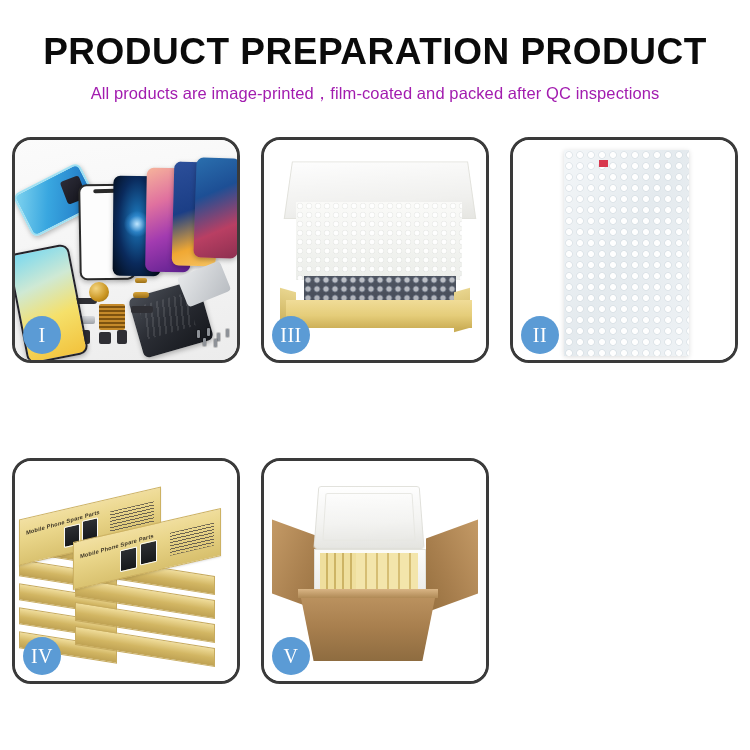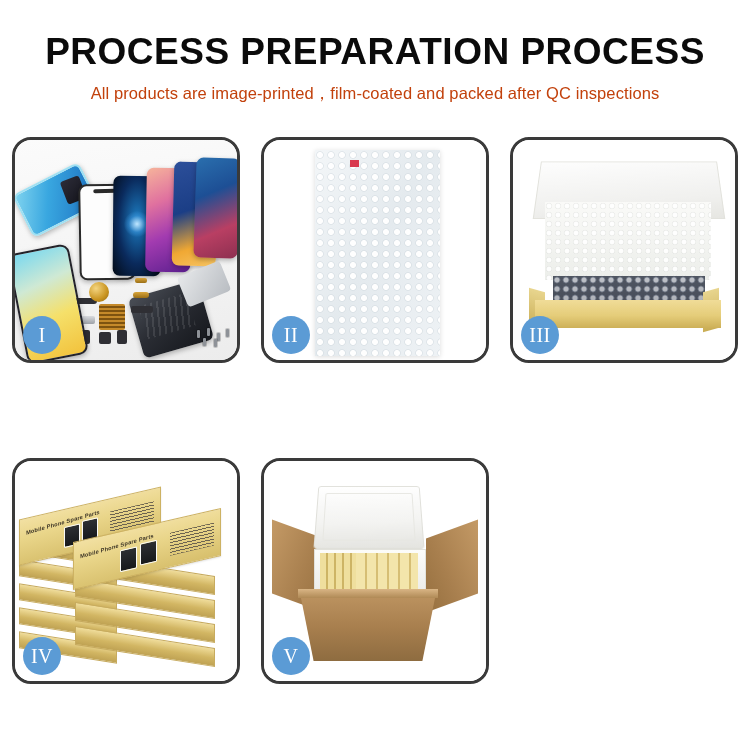--- a/index.html
+++ b/index.html
@@ -38,21 +38,21 @@
     color: #0b0b0b;
     font-family: "Liberation Sans", sans-serif;
     line-height: 1.05;
     white-space: nowrap;
   }
   .subtitle {
     margin: 0;
     padding-top: 11px;
     font-size: 16.5px;
     font-weight: 400;
-    color: #c2410c;
+    color: #a21caf;
     letter-spacing: 0.1px;
     white-space: nowrap;
   }
 
   
   .grid {
     position: absolute;
     top: 137px;
     left: 12px;
     width: 726px;
@@ -421,21 +421,21 @@
     transform: rotate(16deg);
     z-index: 9;
   }
 </style>
 </head>
 <body>
 
 <div class="page">
 
   <div class="header">
-    <h1 class="title">PROCESS PREPARATION PROCESS</h1>
+    <h1 class="title">PRODUCT PREPARATION PRODUCT</h1>
     <p class="subtitle">All products are image-printed，film-coated and packed after QC inspections</p>
   </div>
 
   <div class="grid">
 
     <div class="card">
       <div class="card-photo">
         <div class="c1-bg"></div>
         <div class="phone p-blue"></div>
         <div class="phone p-white"></div>
@@ -463,44 +463,44 @@
             <i style="left:31px;top:1px;"></i>
           <i style="left:8px;top:10px;"></i>
             <i style="left:19px;top:11px;"></i>
         </div>
       </div>
       <div class="badge">I</div>
     </div>
 
     <div class="card">
       <div class="card-photo">
+        <div class="c3-bg"></div>
+        <div class="box3-lid"></div>
+        <div class="foam-white"></div>
+        <div class="foam-grey"></div>
+        <div class="box3-leftflap"></div>
+        <div class="box3-rightflap"></div>
+        <div class="box3-front"></div>
+      </div>
+      <div class="badge">III</div>
+    </div>
+
+    <div class="card">
+      <div class="card-photo">
         <div class="c2-bg"></div>
         <div class="lcd-in-wrap"></div>
         <div class="lcd-base"></div>
         <div class="lcd-tail"></div>
         <div class="lcd-chip"></div>
         <div class="lcd-conn l"></div>
         <div class="lcd-conn r"></div>
         <div class="bubblewrap"></div>
         <div class="red-tag"></div>
       </div>
       <div class="badge">II</div>
-    </div>
-
-    <div class="card">
-      <div class="card-photo">
-        <div class="c3-bg"></div>
-        <div class="box3-lid"></div>
-        <div class="foam-white"></div>
-        <div class="foam-grey"></div>
-        <div class="box3-leftflap"></div>
-        <div class="box3-rightflap"></div>
-        <div class="box3-front"></div>
-      </div>
-      <div class="badge">III</div>
     </div>
 
     <div class="card">
       <div class="card-photo">
         <div class="c4-bg"></div>
         <div class="stack">
 
           <div class="edge" style="left:4px;top:82px;width:96px;height:15px;transform:skewY(9deg);"></div>
           <div class="edge" style="left:4px;top:106px;width:96px;height:15px;transform:skewY(9deg);"></div>
           <div class="edge" style="left:4px;top:130px;width:96px;height:15px;transform:skewY(9deg);"></div>

